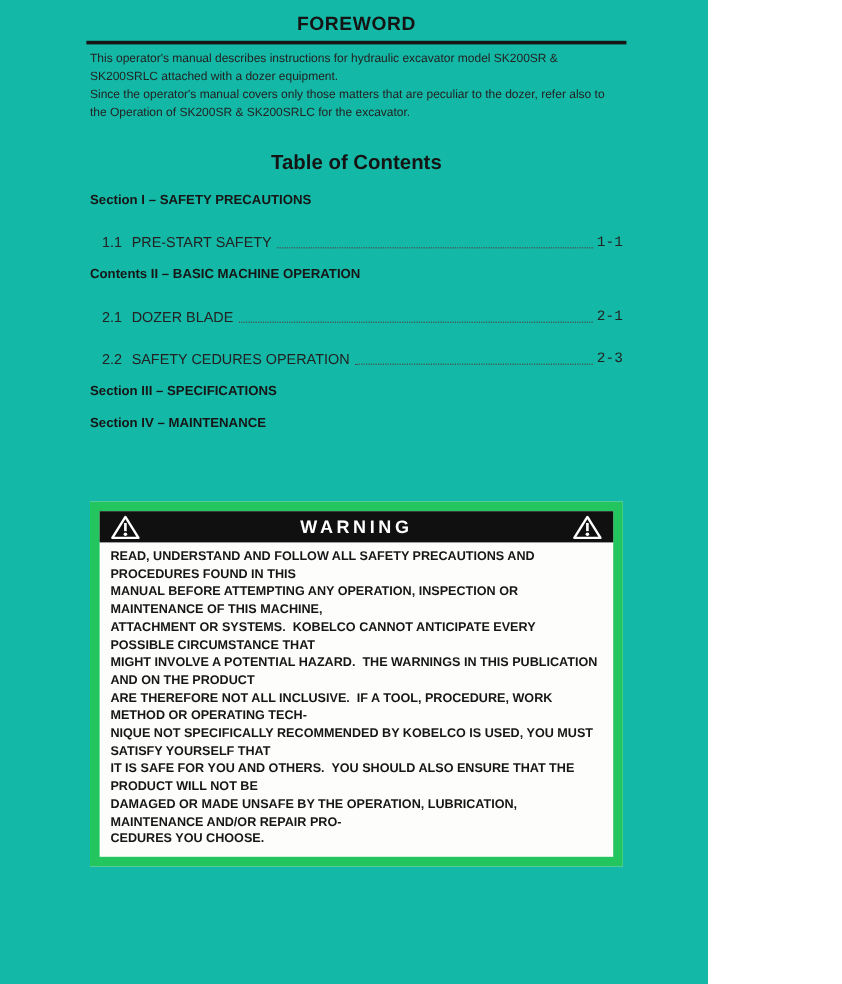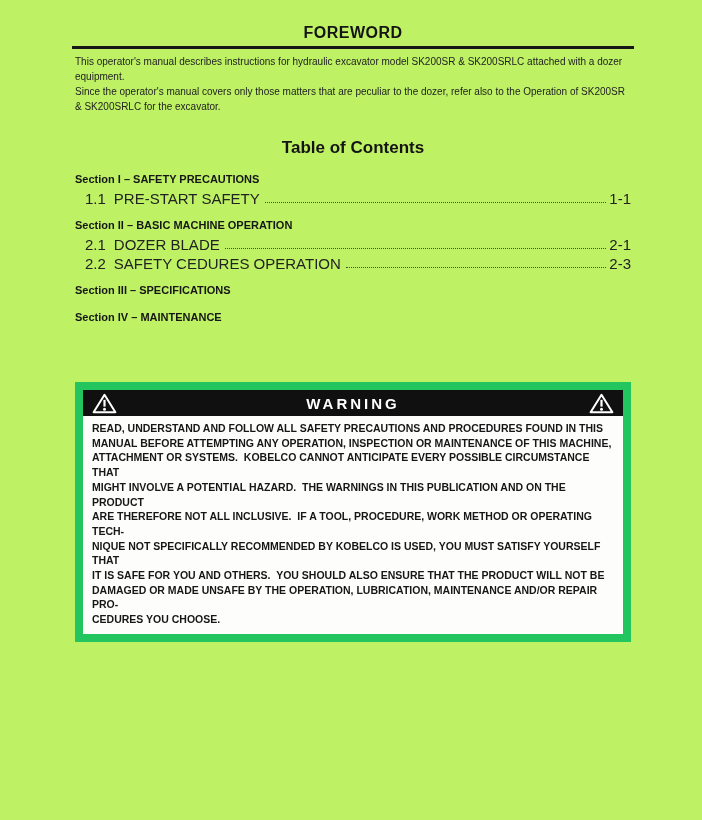--- a/index.html
+++ b/index.html
@@ -1,24 +1,24 @@
 <!DOCTYPE html>
 <html><head>
 <meta charset="utf-8">
 <style>
   * { margin: 0; padding: 0; box-sizing: border-box; }
   html, body { background: #ffffff; }
   .page {
     position: relative;
-    width: 702px;
+    width: 590px;
     height: 820px;
-    background: #bef264;
+    background: #14b8a6;
     font-family: "Liberation Sans", "DejaVu Sans", sans-serif;
     color: #1c1c1c;
-    padding: 24px 71px 0 75px;
+    padding: 12px 71px 0 75px;
     overflow: hidden;
   }
 
   
   .fw-title {
     text-align: center;
     font-size: 16px;
     font-weight: bold;
     letter-spacing: 0.5px;
     color: #141414;
@@ -47,36 +47,36 @@
   .toc-heading {
     font-size: 11px;
     font-weight: bold;
     color: #161616;
     margin-top: 13px;
     line-height: 14px;
   }
   .toc-entry {
     display: flex;
     align-items: flex-end;
-    margin-top: 6px;
+    margin-top: 22px;
     padding-left: 10px;
-    font-size: 15px;
+    font-size: 12px;
     line-height: 13px;
     color: #222;
   }
   .toc-entry .num { white-space: nowrap; margin-right: 8px; }
   .toc-entry .lbl { white-space: nowrap; }
   .toc-entry .leader {
     flex: 1 1 auto;
     height: 1px;
     border-bottom: 1.6px dotted #4a4a4a;
     margin: 0 3px 2px 5px;
     min-width: 20px;
   }
-  .toc-entry .pg { white-space: nowrap; }
+  .toc-entry .pg { white-space: nowrap; font-family: Liberation Mono, monospace; }
 
   
   .warning-box {
     margin-top: 58px;
     border: 8px solid #22c55e;
     background: #fdfdfc;
   }
   .warning-header {
     position: relative;
     background: #101010;
@@ -121,21 +121,21 @@
   <section>
 
     <div class="toc-heading">Section I – SAFETY PRECAUTIONS</div>
     <div class="toc-entry">
       <span class="num">1.1</span>
       <span class="lbl">PRE-START SAFETY</span>
       <span class="leader"></span>
       <span class="pg">1-1</span>
     </div>
 
-    <div class="toc-heading">Section II – BASIC MACHINE OPERATION</div>
+    <div class="toc-heading">Contents II – BASIC MACHINE OPERATION</div>
     <div class="toc-entry">
       <span class="num">2.1</span>
       <span class="lbl">DOZER BLADE</span>
       <span class="leader"></span>
       <span class="pg">2-1</span>
     </div>
     <div class="toc-entry">
       <span class="num">2.2</span>
       <span class="lbl">SAFETY CEDURES OPERATION</span>
       <span class="leader"></span>

